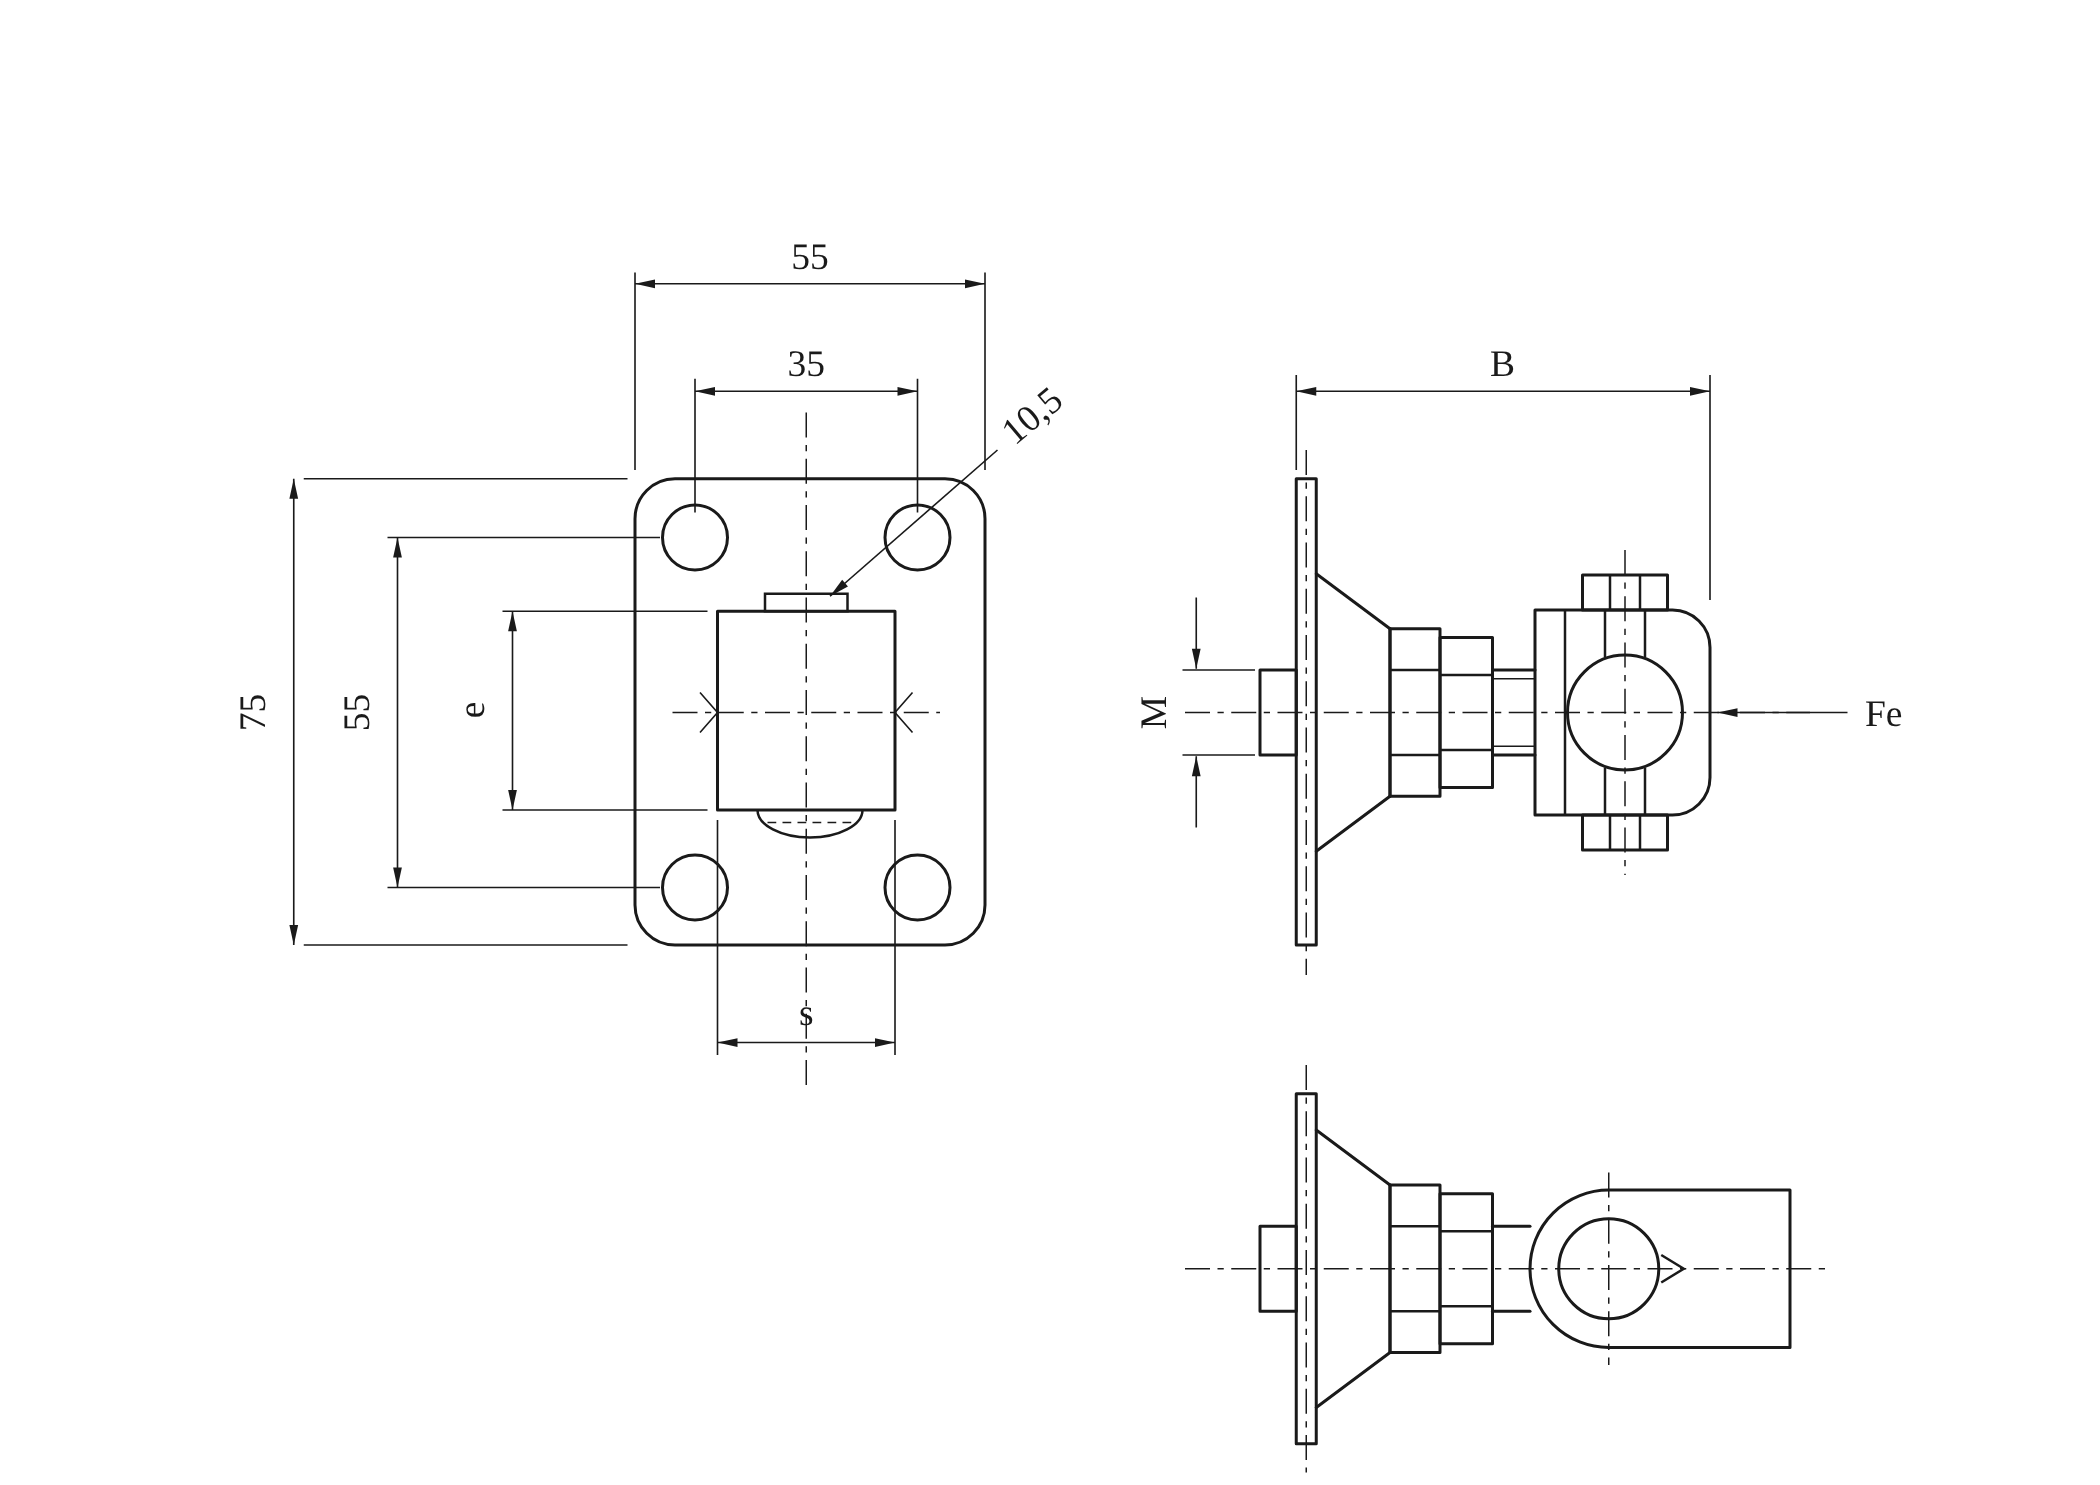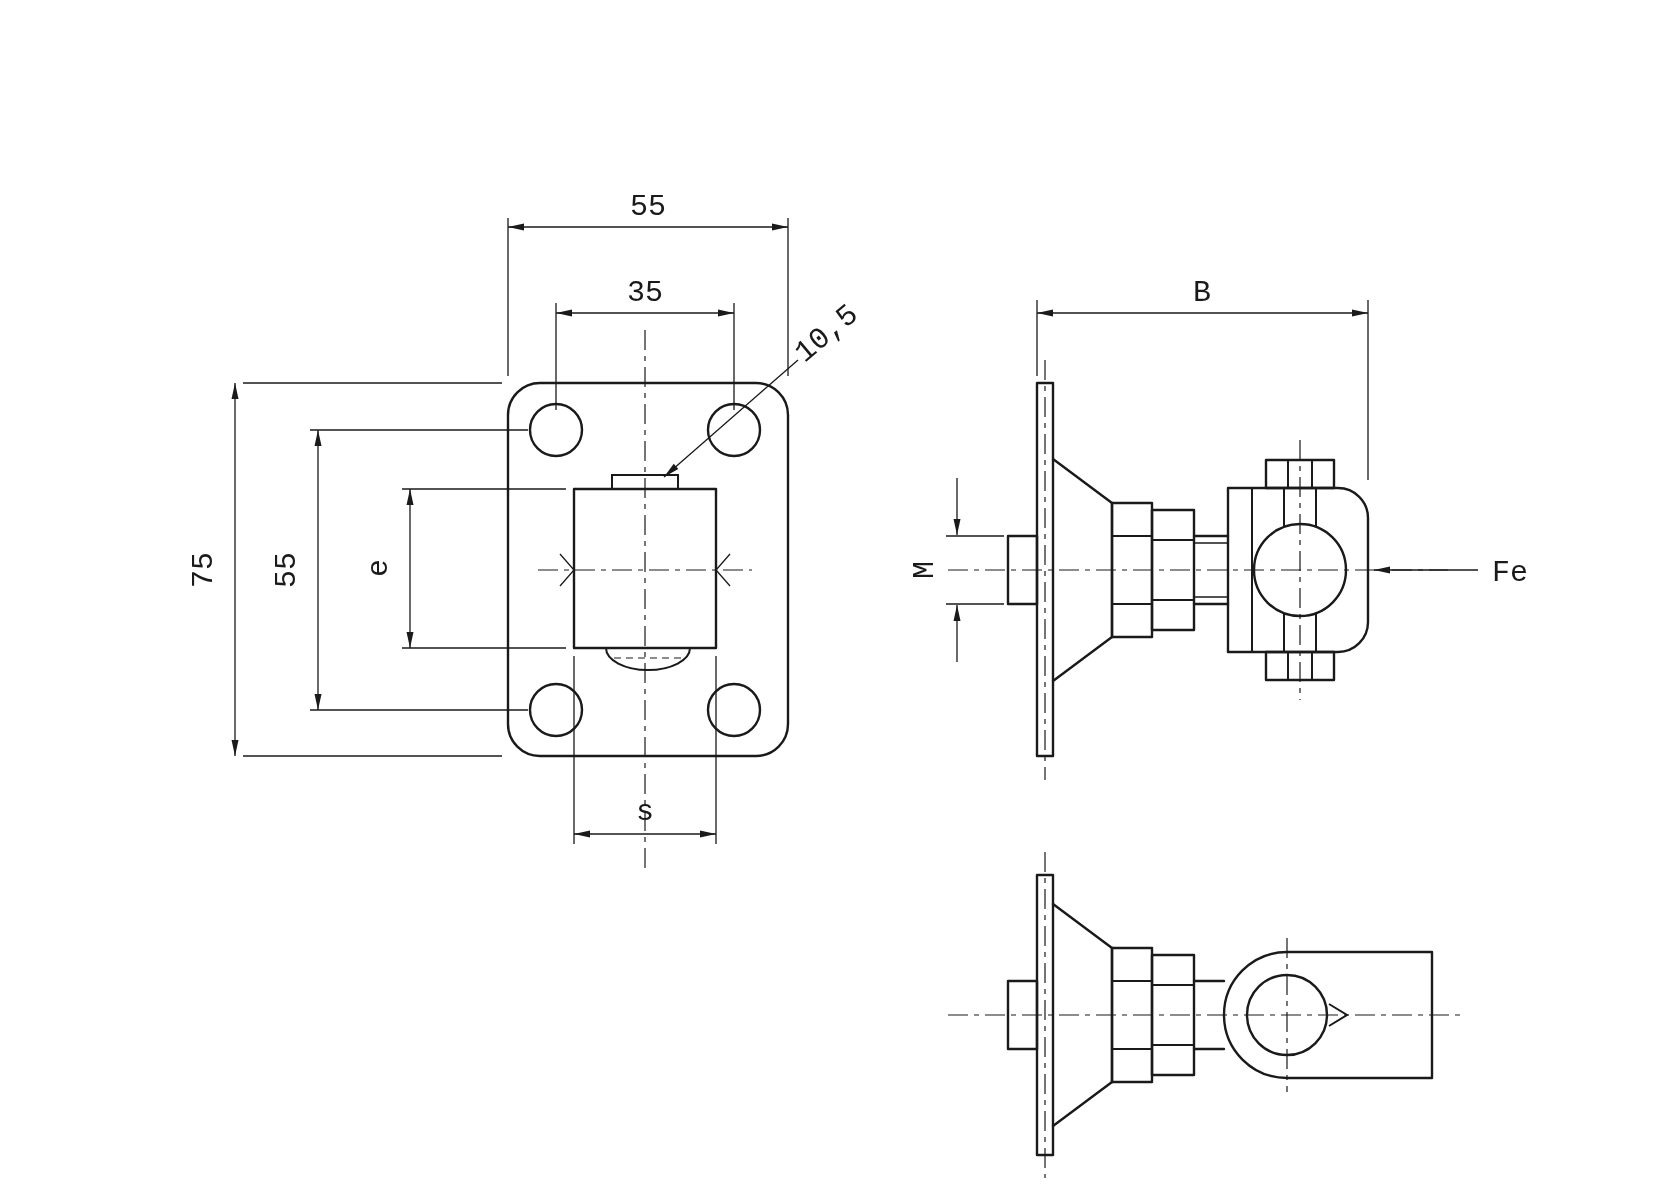--- a/index.html
+++ b/index.html
@@ -1,19 +1,19 @@
 <!DOCTYPE html>
 <html style="--ink: #1a1a1a; --bg: #ffffff;"><head>
 <meta charset="utf-8">
 <style>
   :root { --ink: #1a1a1a; --bg: #ffffff; }
   html,body { margin:0; padding:0; background:var(--bg); }
   .canvas {
     width:1680px; height:1188px; background:var(--bg);
-    font-family:Liberation Mono, monospace;
+    font-family:Liberation Serif, serif;
     position:relative; overflow:hidden;
   }
   svg { display:block; }
   .ol   { stroke:var(--ink); stroke-width:2.4; fill:none; stroke-linejoin:round; stroke-linecap:round; }
   .ol2  { stroke:var(--ink); stroke-width:2;   fill:none; }
   .thin { stroke:var(--ink); stroke-width:1.3; fill:none; }
   .cl   { stroke:var(--ink); stroke-width:1.2; fill:none; stroke-dasharray:20 6 5 6; }
   .hid  { stroke:var(--ink); stroke-width:1.2; fill:none; stroke-dasharray:7 5; }
   text  { fill:var(--ink); font-size:30px; }
   .dimtxt { text-anchor:middle; }

